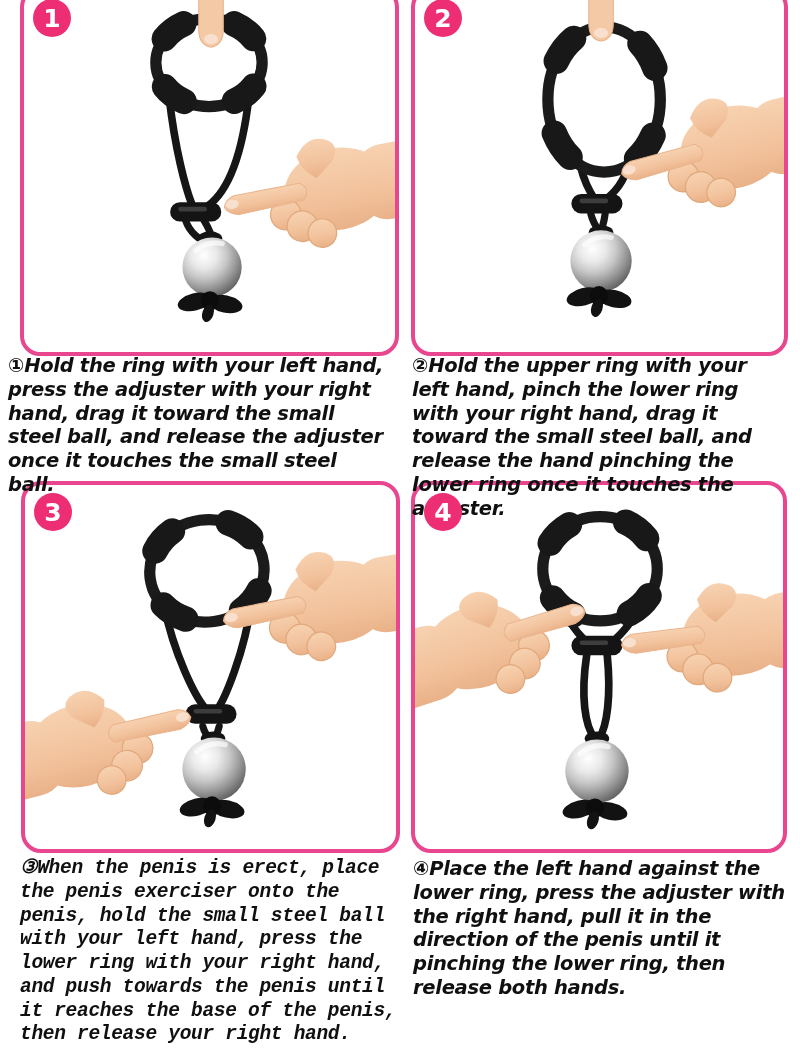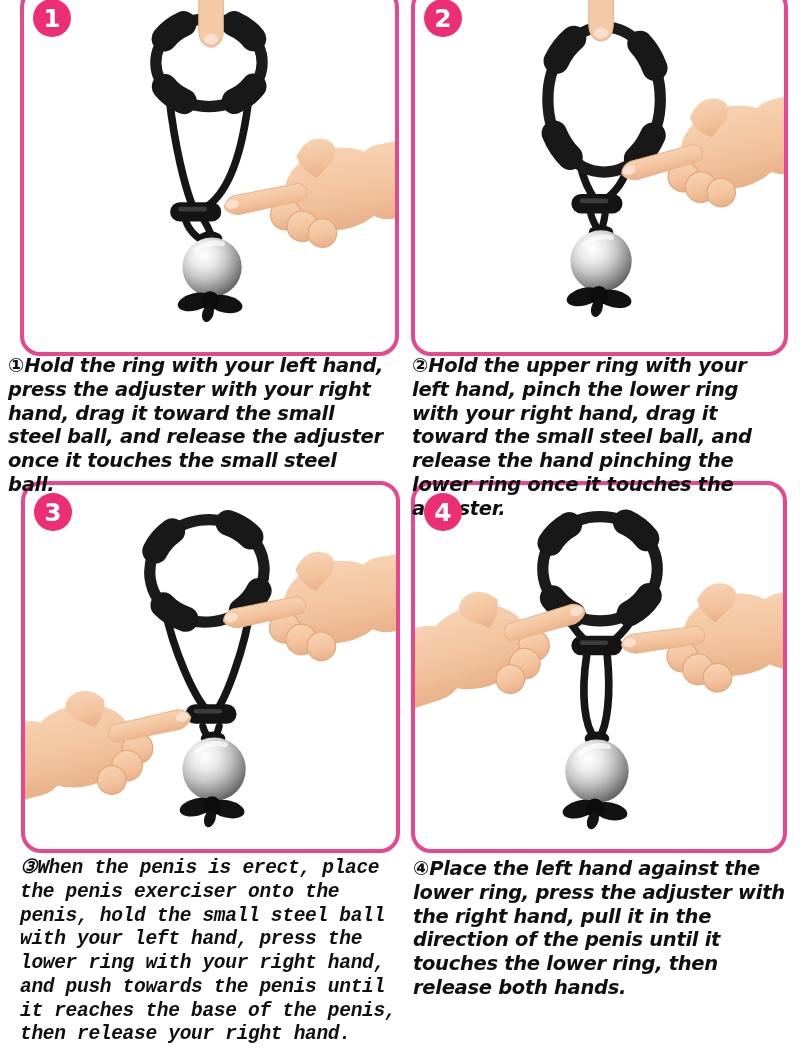--- a/index.html
+++ b/index.html
@@ -180,13 +180,13 @@
       <use href="#bottom-knot" transform="translate(180,320)"></use>
       <use href="#hand-l" transform="translate(170,126) rotate(-18) scale(-1,1)"></use>
       <use href="#hand-l" transform="translate(206,160) rotate(-6)"></use>
     </g>
   </svg>
 </div>
 
 <p class="caption c1">①Hold the ring with your left hand, press the adjuster with your right hand, drag it toward the small steel ball, and release the adjuster once it touches the small steel ball.</p>
 <p class="caption c2">②Hold the upper ring with your left hand, pinch the lower ring with your right hand, drag it toward the small steel ball, and release the hand pinching the lower ring once it touches the adjuster.</p>
 <p class="caption c3">③When the penis is erect, place the penis exerciser onto the penis, hold the small steel ball with your left hand, press the lower ring with your right hand, and push towards the penis until it reaches the base of the penis, then release your right hand.</p>
-<p class="caption c4">④Place the left hand against the lower ring, press the adjuster with the right hand, pull it in the direction of the penis until it touches the lower ring, then release both hands.</p>
+<p class="caption c4">④Place the left hand against the lower ring, press the adjuster with the right hand, pull it in the direction of the penis until it pinching the lower ring, then release both hands.</p>
 
 </body></html>

